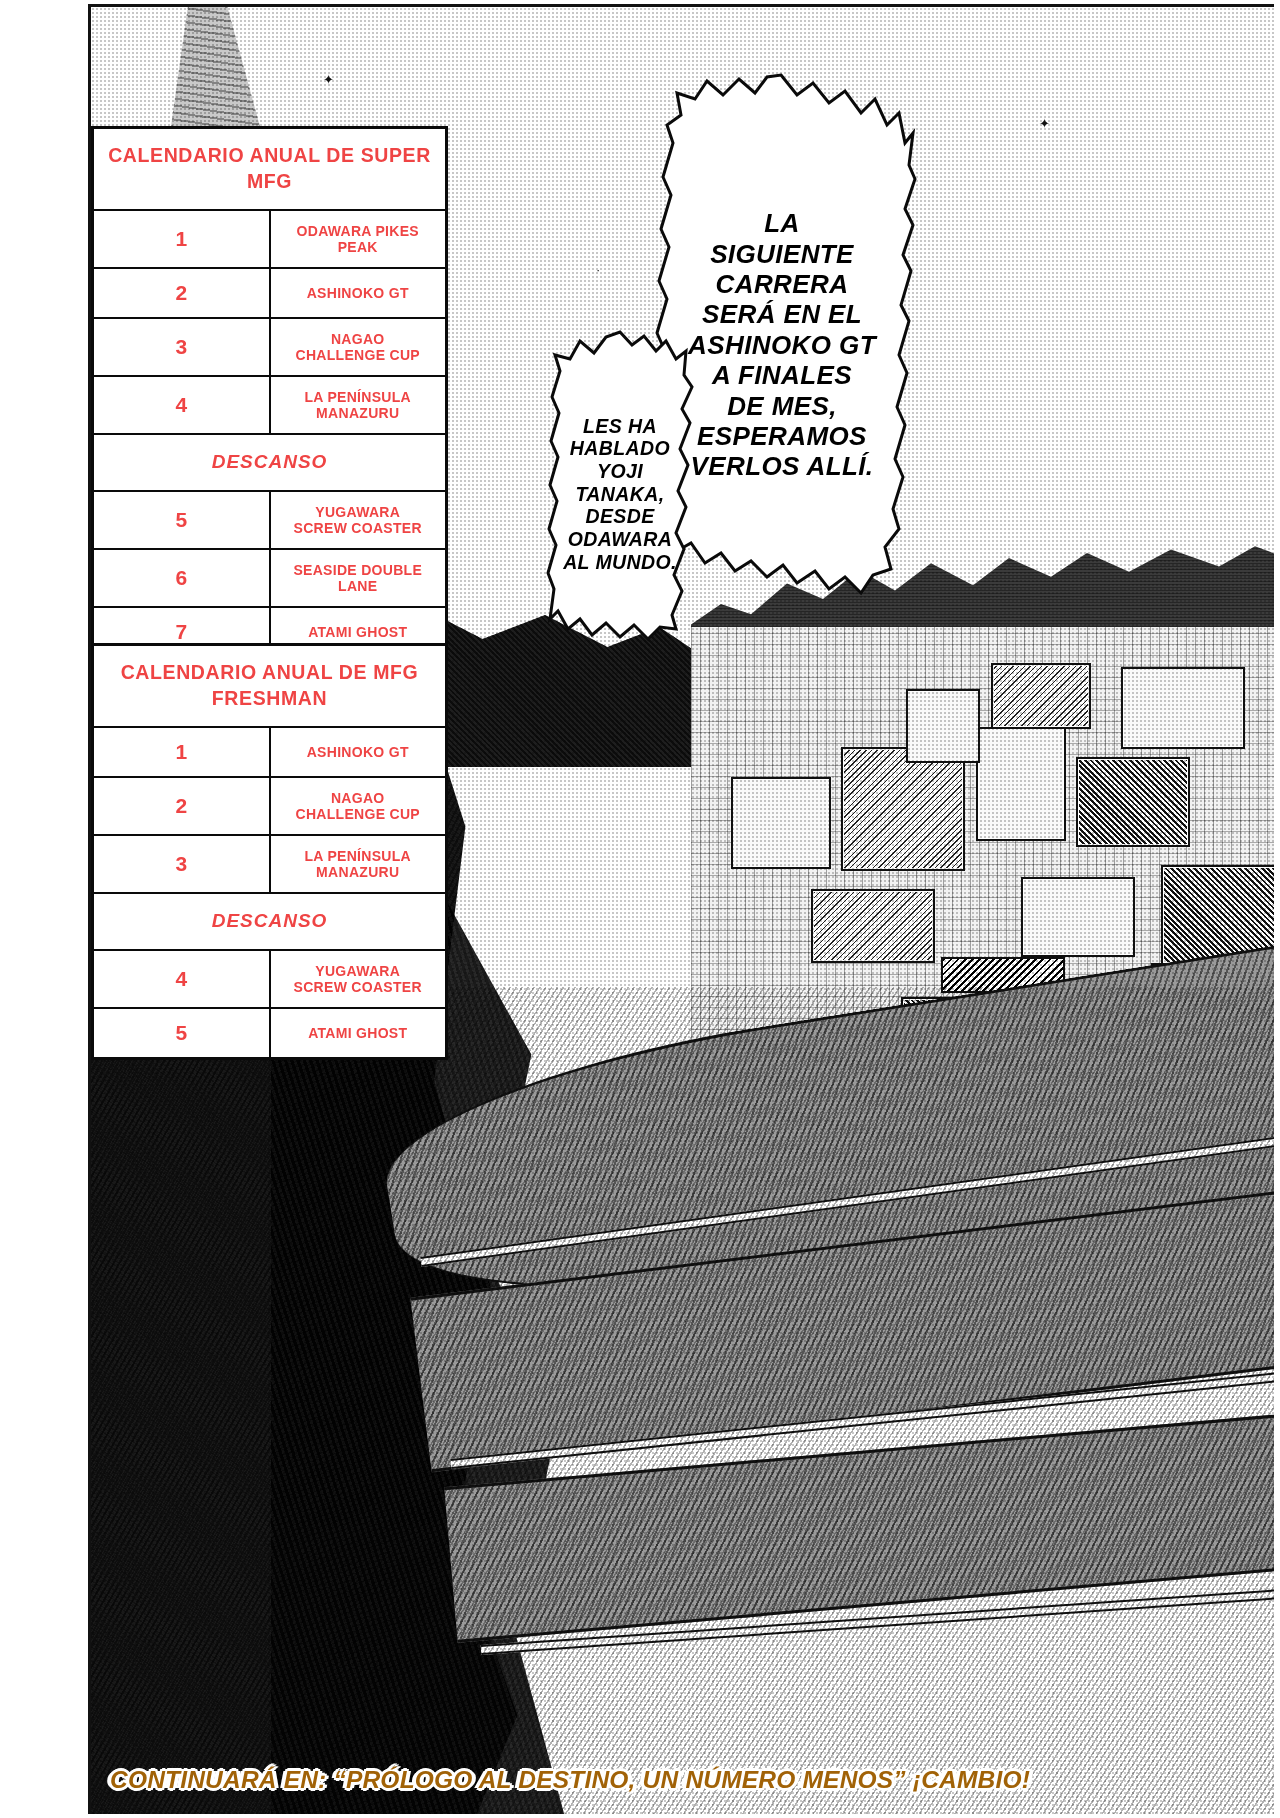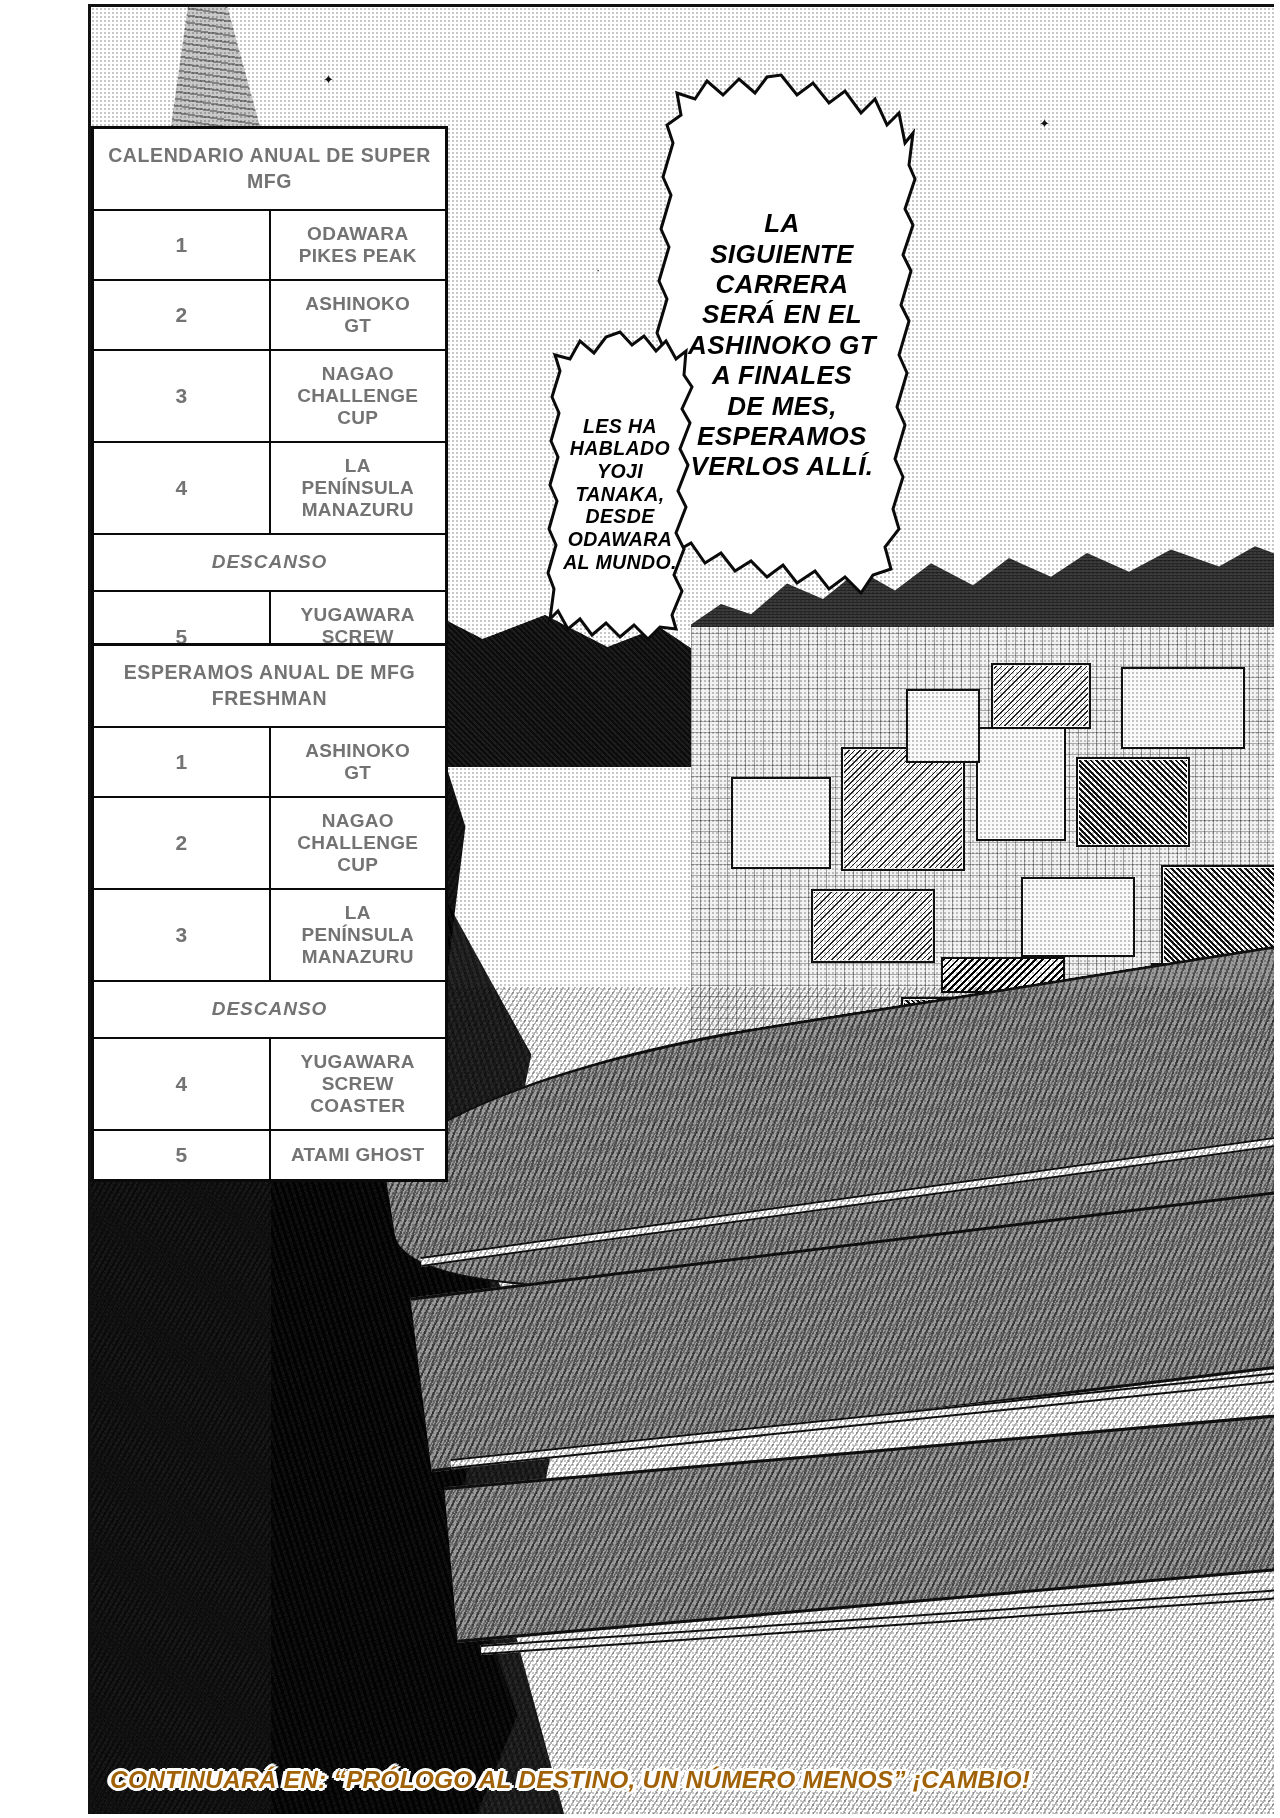--- a/index.html
+++ b/index.html
@@ -229,40 +229,40 @@
 
   .cal-table {
     border-collapse: collapse;
     width: 100%;
     table-layout: fixed;
   }
   .cal-table td {
     border: 2px solid #0a0a0a;
     text-align: center;
     vertical-align: middle;
-    color: #737373;
+    color: #ef4444;
     background: #fff;
   }
   .cal-head {
     font-size: 19.5px;
     font-weight: bold;
     letter-spacing: .6px;
     line-height: 1.32;
     padding: 14px 6px 15px;
     border-width: 0 0 2px 0 !important;
   }
   .cal-num {
     width: 52px;
     font-size: 21px;
     font-weight: bold;
     padding: 12px 0;
     border-left-width: 0 !important;
   }
   .cal-name {
-    font-size: 19px;
+    font-size: 14px;
     font-weight: bold;
     letter-spacing: .3px;
     padding: 12px 20px;
     border-right-width: 0 !important;
   }
   .cal-break {
     font-size: 19px;
     font-weight: bold;
     font-style: italic;
     letter-spacing: 1px;
@@ -440,21 +440,21 @@
             <td class="cal-name">ATAMI GHOST</td>
           </tr>
         </tbody>
       </table>
     </div>
 
     <div class="calendar" id="calendar-fresh">
       <table class="cal-table">
         <tbody>
           <tr>
-            <td class="cal-head" colspan="2">ESPERAMOS ANUAL
+            <td class="cal-head" colspan="2">CALENDARIO ANUAL
 DE MFG FRESHMAN</td>
           </tr>
           <tr>
             <td class="cal-num">1</td>
             <td class="cal-name">ASHINOKO GT</td>
           </tr>
           <tr>
             <td class="cal-num">2</td>
             <td class="cal-name">NAGAO CHALLENGE CUP</td>
           </tr>

